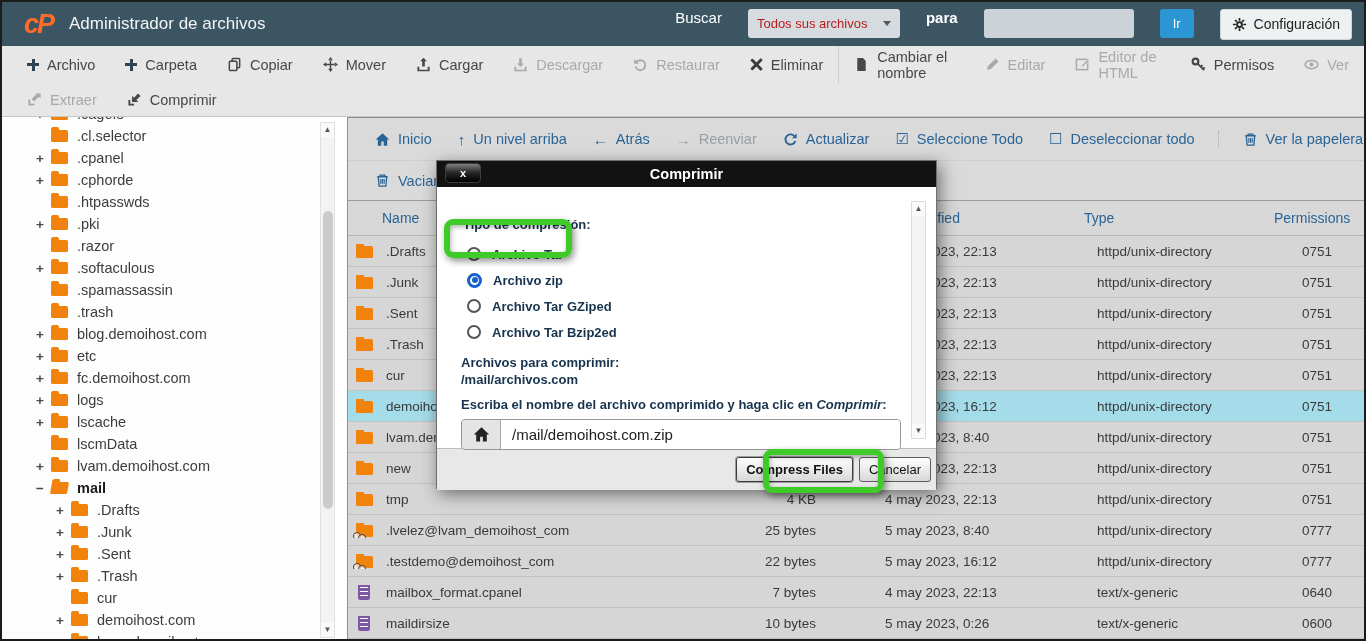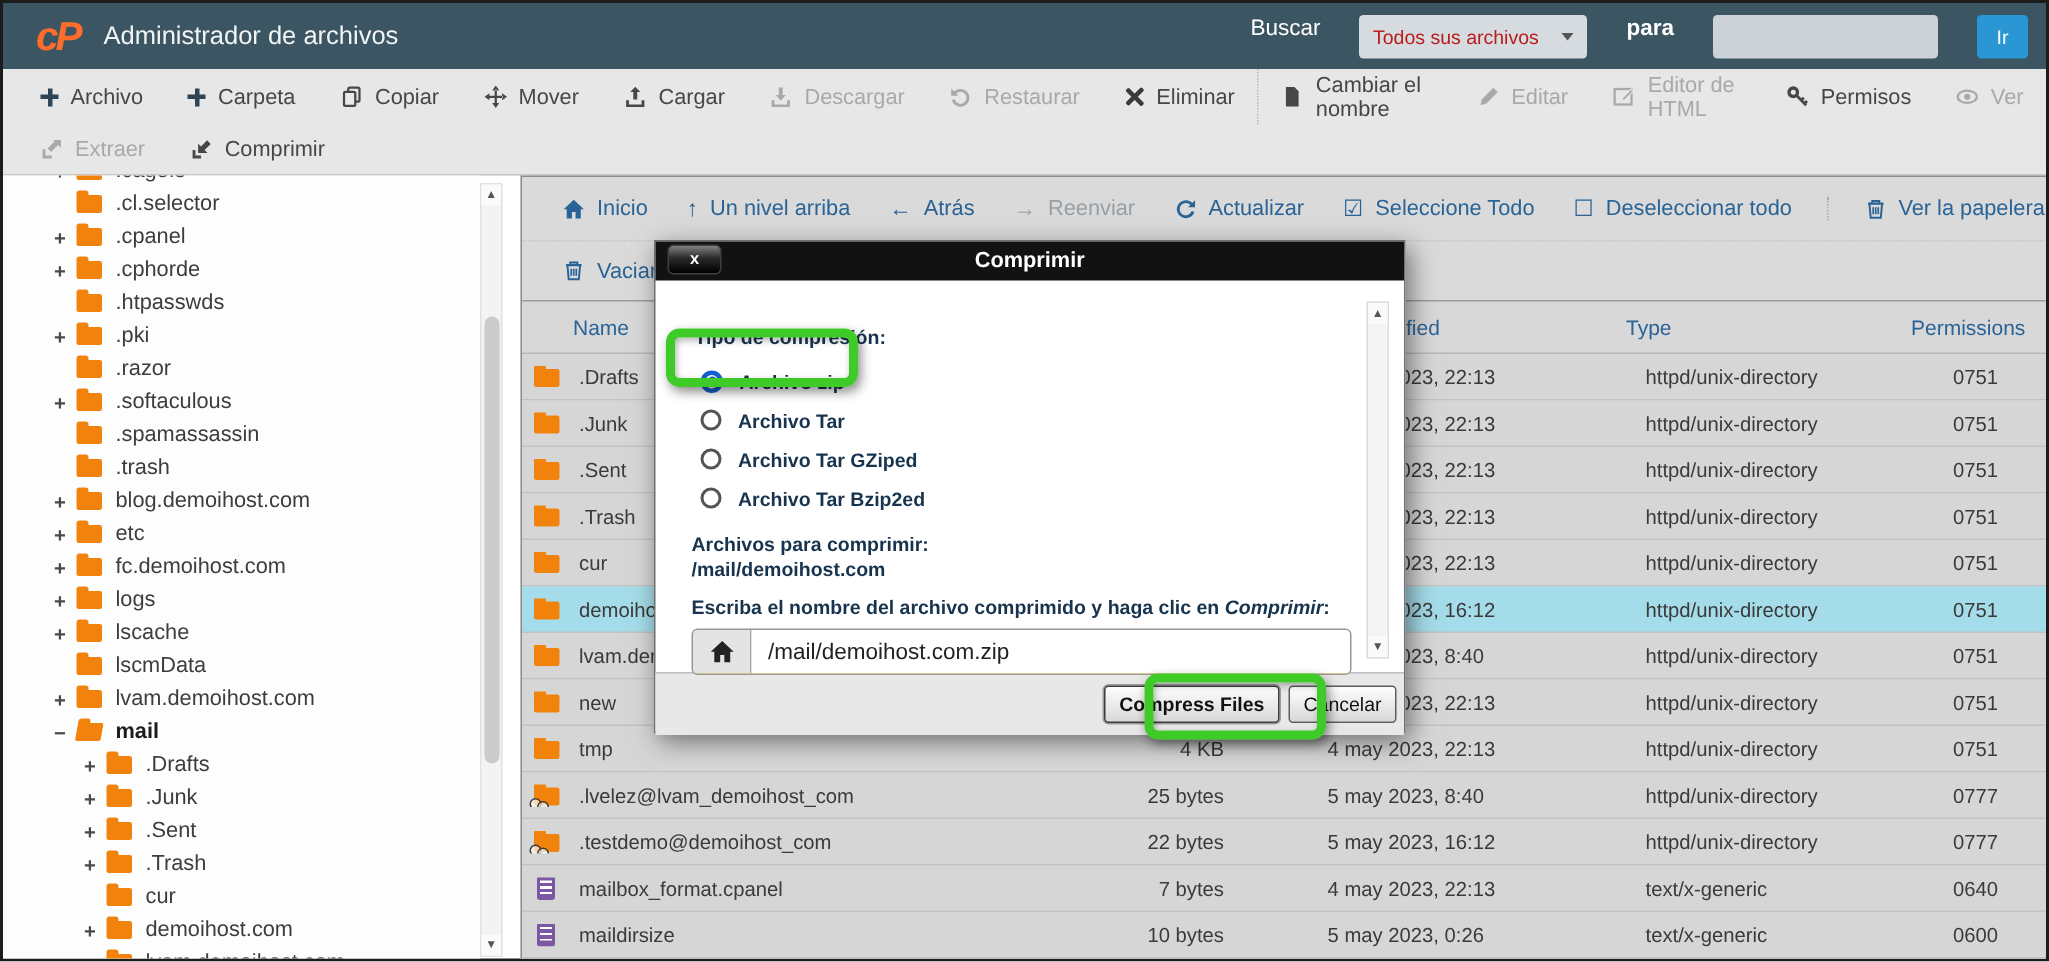--- a/index.html
+++ b/index.html
@@ -120,20 +120,27 @@
     <span class="apptitle">Administrador de archivos</span>
     <div class="hdr-right">
       <span class="hlabel">Buscar</span>
       <div class="selbox">
         <span>Todos sus archivos</span>
         <span class="car"></span>
       </div>
       <span class="hlabel b">para</span>
       <input class="hinput" value="" style="">
       <button class="irbtn">Ir</button>
+      <button class="cfgbtn">
+        <svg class="ic" viewBox="0 0 16 16">
+            <circle cx="8" cy="8" r="2.6" fill="none" stroke="currentColor" stroke-width="2"></circle>
+            <path d="M8 1v3M8 12v3M1 8h3M12 8h3M3.2 3.2l2.1 2.1M10.7 10.7l2.1 2.1M12.8 3.2l-2.1 2.1M5.3 10.7l-2.1 2.1" stroke="currentColor" stroke-width="1.8"></path>
+          </svg>
+        <span>Configuración</span>
+      </button>
     </div>
   </div>
 
   <div class="toolbar">
     <div class="tbrow">
       <div class="tbtn">
           <span class="i-plus"></span>
           <span>Archivo</span>
         </div>
       <div class="tbtn">
@@ -642,43 +649,43 @@
 
   <div class="dialog">
     <div class="dtitle">
       <span>Comprimir</span>
       <div class="dclose">x</div>
     </div>
     <div class="dbody">
       <div class="dlabel tipolab">Tipo de compresión:</div>
       <div class="radios">
 
+          <div class="rrow">
+            <span class="radio"></span>
+            <span class="rlabel">Archivo Tar</span>
+          </div>
+
           <div class="rrow sel">
             <span class="radio"></span>
             <span class="rlabel">Archivo zip</span>
           </div>
 
           <div class="rrow">
             <span class="radio"></span>
-            <span class="rlabel">Archivo Tar</span>
-          </div>
-
-          <div class="rrow">
-            <span class="radio"></span>
             <span class="rlabel">Archivo Tar GZiped</span>
           </div>
 
           <div class="rrow">
             <span class="radio"></span>
             <span class="rlabel">Archivo Tar Bzip2ed</span>
           </div>
         </div>
       <div class="filesblk">
         <div class="dlabel">Archivos para comprimir:</div>
-        <div class="dlabel">/mail/demoihost.com</div>
+        <div class="dlabel">/mail/archivos.com</div>
       </div>
       <div class="dlabel instr"><span>Escriba el nombre del archivo comprimido y haga clic en </span><i>Comprimir</i><span>:</span></div>
       <div class="igroup">
         <span class="iaddon">
           <svg width="17" height="17" viewBox="0 0 16 16" fill="currentColor">
               <path d="M8 1.2L.8 8h2.2v6.6h3.7V10h2.6v4.6h3.7V8h2.2z"></path>
             </svg>
         </span>
         <input class="dinput" value="/mail/demoihost.com.zip" style="">
       </div>

